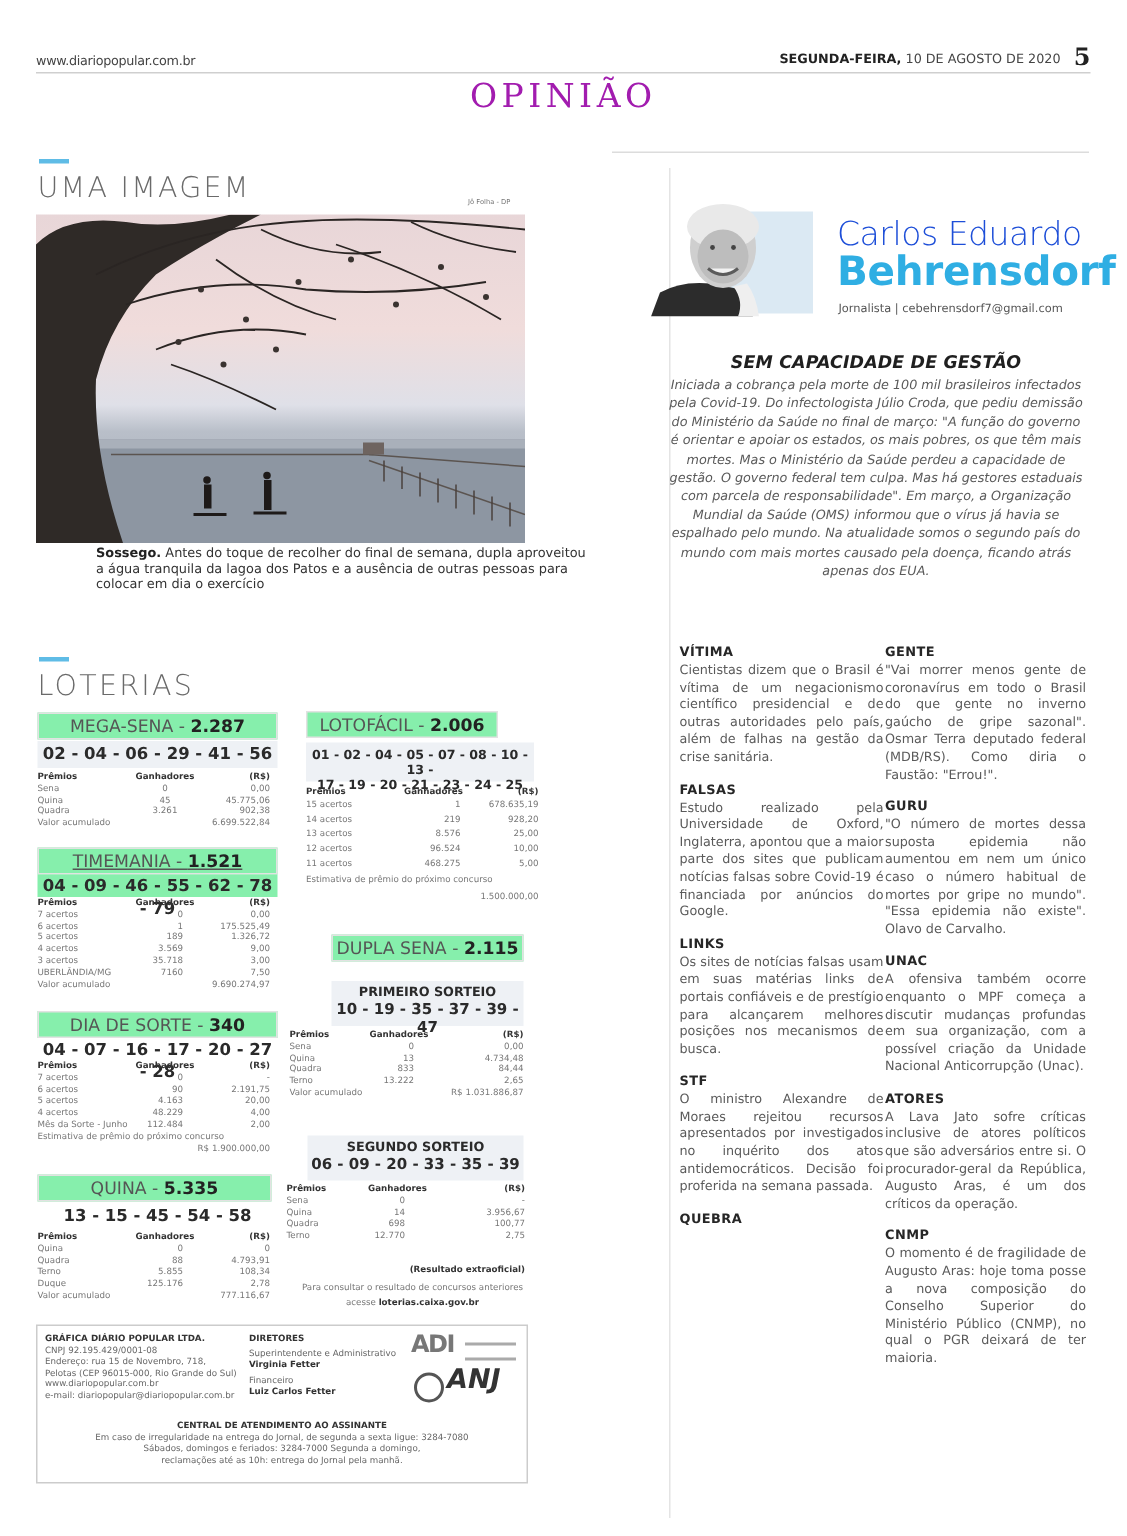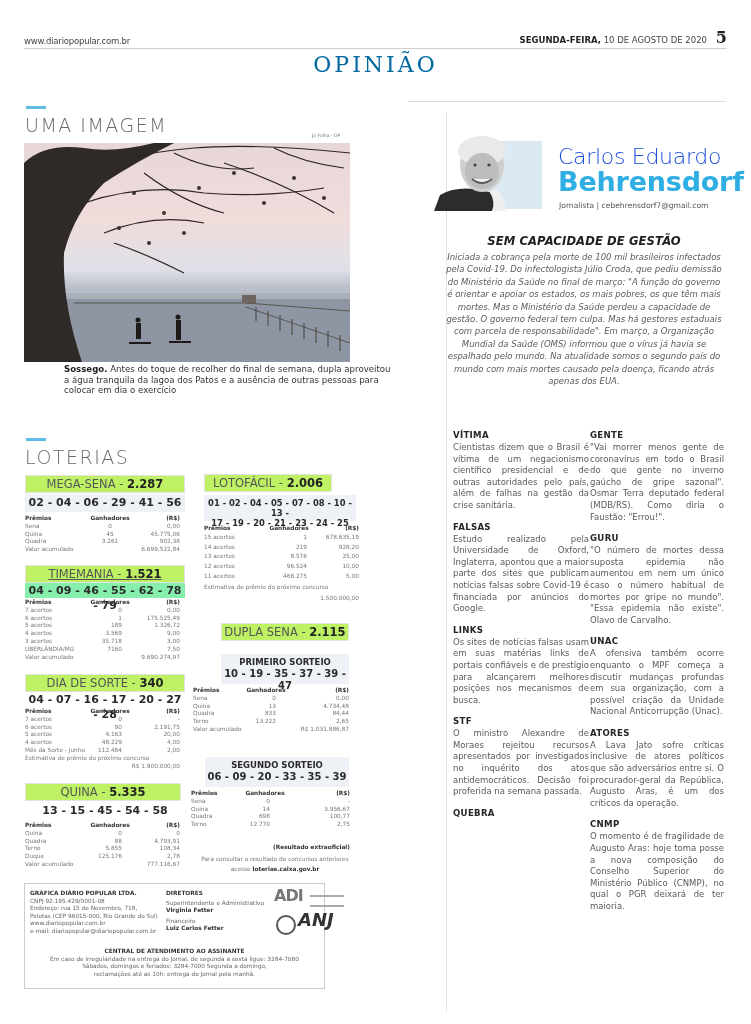--- a/index.html
+++ b/index.html
@@ -5,48 +5,48 @@
   * { box-sizing: border-box; margin: 0; padding: 0; }
   html, body { width: 751px; height: 1024px; background: #ffffff; overflow: hidden; }
   body { position: relative; font-family: "DejaVu Sans", sans-serif; color: #3a3a3a; }
 
   
   .site-url { position: absolute; left: 24px; top: 36px; font-size: 8.5px; color: #444; letter-spacing: -0.2px; }
   .date-line { position: absolute; right: 44px; top: 35px; font-size: 8.5px; color: #444; }
   .date-line b { font-weight: bold; color: #222; }
   .page-num { position: absolute; right: 24px; top: 28px; font-family: "DejaVu Serif", serif; font-weight: bold; font-size: 16px; color: #222; }
   .header-rule { position: absolute; left: 24px; right: 24px; top: 48px; border-top: 1px solid #cfcfcf; }
-  .section-title { position: absolute; left: 0; right: 0; top: 52px; text-align: center; font-family: "DejaVu Serif", serif; font-size: 22px; letter-spacing: 3px; color: #0369a1; font-weight: normal; }
+  .section-title { position: absolute; left: 0; right: 0; top: 52px; text-align: center; font-family: "DejaVu Serif", serif; font-size: 22px; letter-spacing: 3px; color: #a21caf; font-weight: normal; }
 
   
   .label-bar { position: absolute; width: 20px; height: 3px; background: #5fbce6; }
   .label-text { position: absolute; font-size: 19px; font-weight: 300; color: #6a6a6a; letter-spacing: 1.5px; font-family: "DejaVu Sans", sans-serif; }
 
   
   .photo-credit { position: absolute; left: 312px; top: 133px; font-size: 4.5px; color: #777; }
   .photo { position: absolute; left: 24px; top: 143px; width: 326px; height: 219px; overflow: hidden; background: linear-gradient(180deg, #e8d6d8 0%, #f0dcdb 35%, #dfe0e8 58%, #b9bfc9 66%, #9aa3ae 100%); }
   .photo svg { position: absolute; left: 0; top: 0; }
   .caption { position: absolute; left: 24px; top: 364px; width: 330px; font-size: 8.6px; line-height: 10.6px; color: #333; margin-left: 40px; }
   .caption b { font-weight: bold; color: #222; }
 
   
-  .lot-box { position: absolute; border: 1px solid #e2e2e2; background: #bef264; text-align: center; font-size: 11.5px; color: #555; height: 18px; line-height: 16px; }
+  .lot-box { position: absolute; border: 1px solid #e2e2e2; background: #86efac; text-align: center; font-size: 11.5px; color: #555; height: 18px; line-height: 16px; }
   .lot-box b { color: #222; font-weight: bold; }
   .lot-nums { position: absolute; background: #eef1f5; text-align: center; font-weight: bold; color: #2a2a2a; font-size: 11px; }
   .lot-table { position: absolute; font-size: 5.8px; color: #777; line-height: 7.8px; }
   .lot-table .row { display: flex; }
   .lot-table .row.head { color: #333; font-weight: bold; }
   .lot-table .c1 { flex: 0 0 auto; }
   .lot-table .c2 { position: absolute; text-align: center; }
   .lot-table .c3 { position: absolute; text-align: right; }
   .lot-note { position: absolute; font-size: 5.8px; color: #777; }
   .lot-note-r { position: absolute; font-size: 5.8px; color: #777; text-align: right; }
 
   
-  .footer-box { position: absolute; left: 24px; top: 883px; width: 301px; height: 106px; border: 1px solid #ccc; font-size: 5.8px; color: #666; line-height: 7.6px; }
+  .footer-box { position: absolute; left: 24px; top: 883px; width: 328px; height: 106px; border: 1px solid #ccc; font-size: 5.8px; color: #666; line-height: 7.6px; }
   .footer-box .strong { font-weight: bold; color: #333; }
   .fb-left { position: absolute; left: 5px; top: 6px; width: 135px; }
   .fb-mid { position: absolute; left: 141px; top: 6px; width: 110px; }
   .fb-logos { position: absolute; left: 245px; top: 6px; width: 80px; height: 55px; }
   .fb-bottom { position: absolute; left: 0; right: 0; top: 64px; text-align: center; }
 
   
   .col-divider { position: absolute; left: 446px; top: 112px; width: 1px; height: 900px; background: #e4e4e4; }
   .top-rule-right { position: absolute; left: 408px; top: 101px; width: 318px; border-top: 1px solid #dcdcdc; }
   .author-photo-bg { position: absolute; left: 486px; top: 141px; width: 56px; height: 68px; background: #dbe9f3; }

